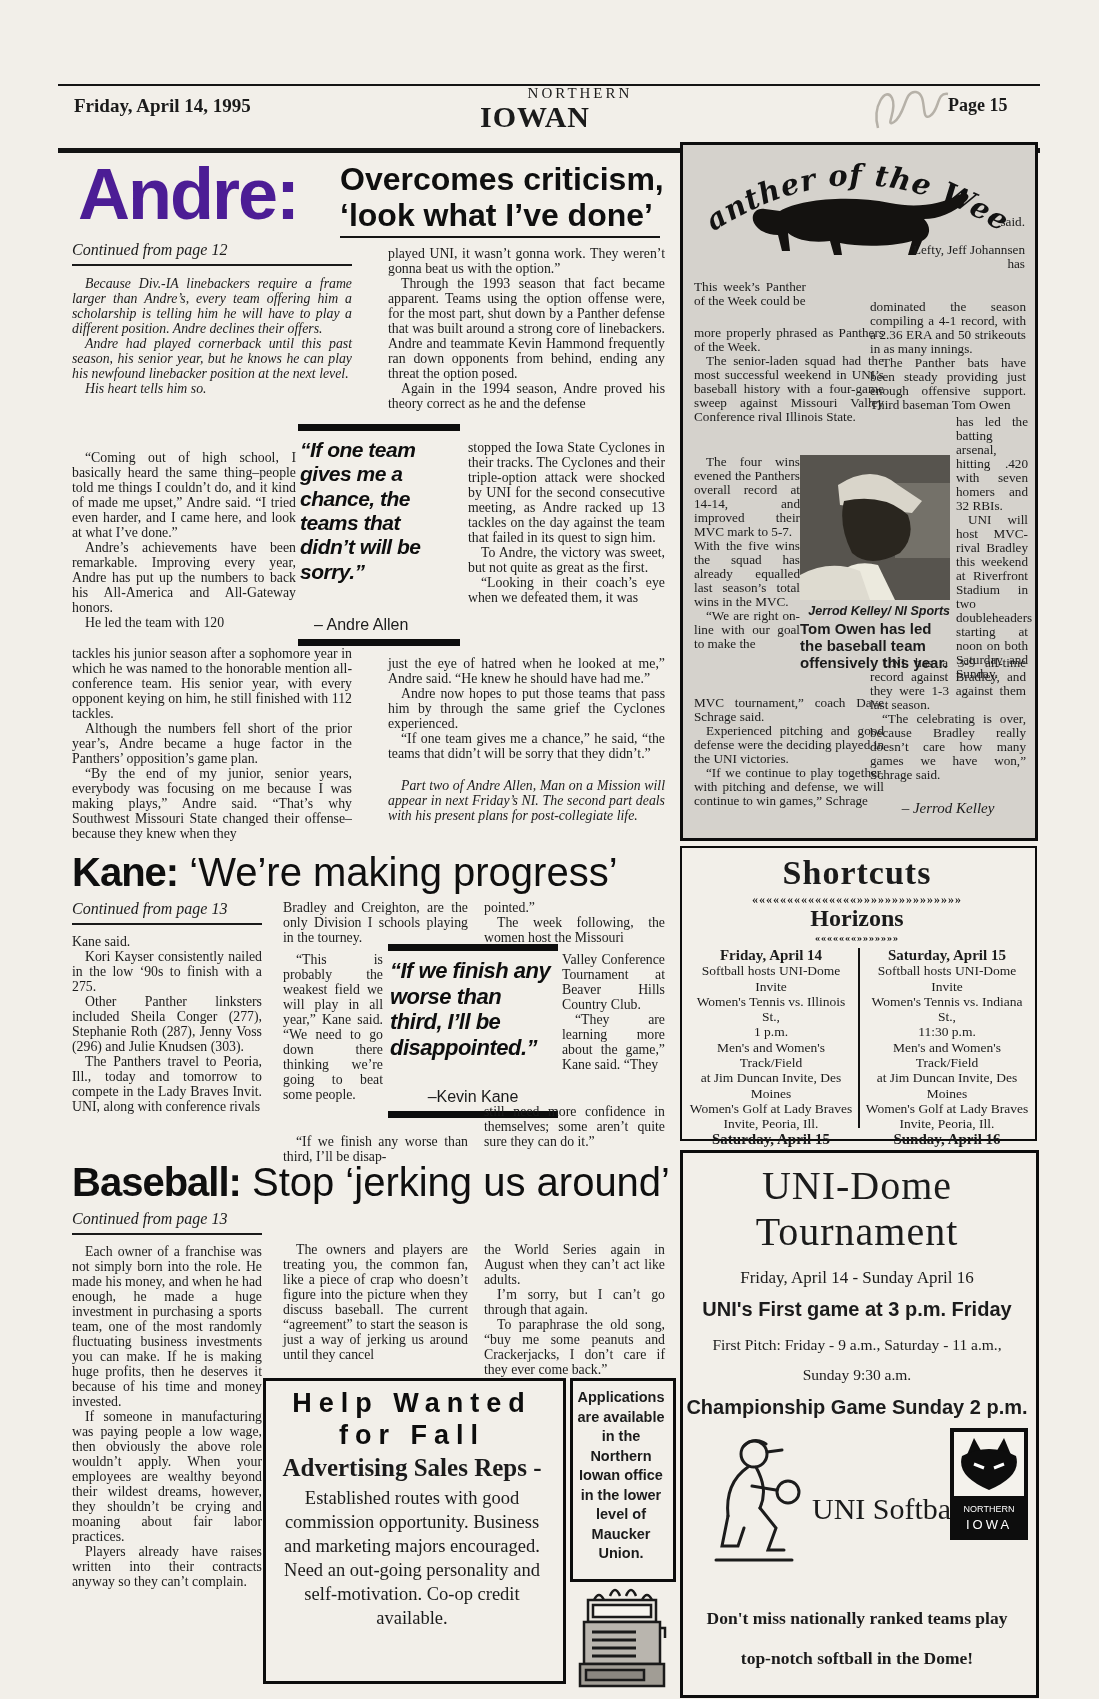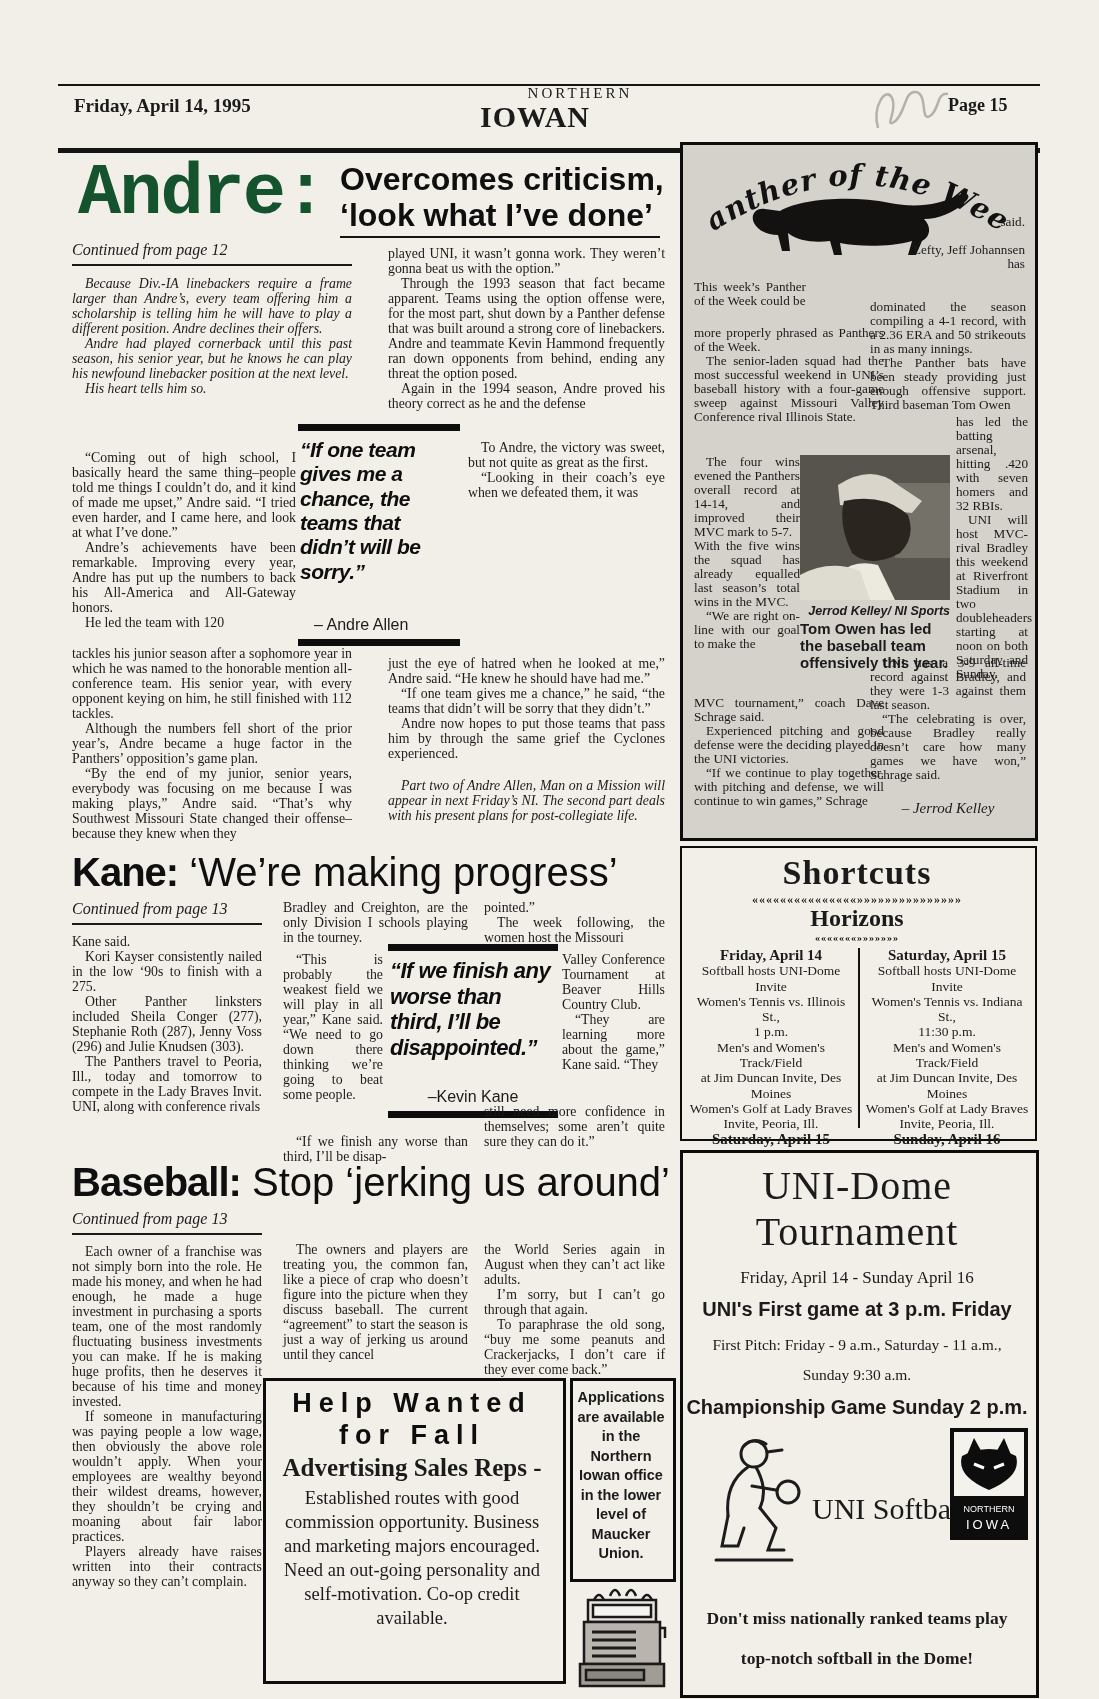--- a/index.html
+++ b/index.html
@@ -6,21 +6,21 @@
   .page{position:relative;width:1099px;height:1699px;background:#f2efe9;overflow:hidden;
         font-family:"Liberation Serif",serif;color:#1b1b1b;}
   .abs{position:absolute;}
   .rule{position:absolute;background:#141414;}
   
   .date{font-size:19px;font-weight:bold;}
   .masthead1{font-size:15px;letter-spacing:3px;text-align:center;}
   .masthead2{font-size:30px;font-weight:bold;letter-spacing:1px;text-align:left;}
   .pagenum{font-size:18px;font-weight:bold;}
   
-  .kicker{font-family:Liberation Mono, monospace;font-weight:bold;letter-spacing:-2px;color:#14532d;line-height:1;}
+  .kicker{font-family:Liberation Sans, sans-serif;font-weight:bold;letter-spacing:-2px;color:#4c1d95;line-height:1;}
   .subhead{font-family:"Liberation Sans",sans-serif;font-weight:bold;font-size:32px;line-height:1;color:#0f0f0f;}
   .hl2{font-family:"Liberation Sans",sans-serif;font-size:40px;line-height:1;color:#0f0f0f;white-space:nowrap;}
   .hl2 b{font-weight:bold;letter-spacing:-1px;}
   
   .bodycol{font-size:13.8px;line-height:15px;text-align:justify;}
   .bodycol p{margin:0;text-indent:13px;}
   .bodycol p.cont{text-indent:0;}
   .italic{font-style:italic;}
   .continued{font-style:italic;font-size:16px;border-bottom:2px solid #1a1a1a;padding-bottom:5px;}
   
@@ -105,27 +105,28 @@
       <div class="pq-text">“If one team gives me a chance, the teams that didn’t will be sorry.”</div>
       <div class="pq-attr">– Andre Allen</div>
     </div>
 
     <div class="abs bodycol" style="left:388px;top:246px;width:277px;">
         <p class="cont">played UNI, it wasn’t gonna work. They weren’t gonna beat us with the option.”</p>
         <p>Through the 1993 season that fact became apparent. Teams using the option offense were, for the most part, shut down by a Panther defense that was built around a strong core of linebackers. Andre and teammate Kevin Hammond frequently ran down opponents from behind, ending any threat the option posed.</p>
         <p>Again in the 1994 season, Andre proved his theory correct as he and the defense</p>
       </div>
     <div class="abs bodycol" style="left:468px;top:440px;width:197px;">
+        <p class="cont">stopped the Iowa State Cyclones in their tracks. The Cyclones and their triple-option attack were shocked by UNI for the second consecutive meeting, as Andre racked up 13 tackles on the day against the team that failed in its quest to sign him.</p>
         <p>To Andre, the victory was sweet, but not quite as great as the first.</p>
         <p>“Looking in their coach’s eye when we defeated them, it was</p>
       </div>
     <div class="abs bodycol" style="left:388px;top:656px;width:277px;">
         <p class="cont">just the eye of hatred when he looked at me,” Andre said. “He knew he should have had me.”</p>
+        <p>Andre now hopes to put those teams that pass him by through the same grief the Cyclones experienced.</p>
         <p>“If one team gives me a chance,” he said, “the teams that didn’t will be sorry that they didn’t.”</p>
-        <p>Andre now hopes to put those teams that pass him by through the same grief the Cyclones experienced.</p>
       </div>
     <div class="abs bodycol italic" style="left:388px;top:778px;width:277px;">
         <p>Part two of Andre Allen, Man on a Mission will appear in next Friday’s NI. The second part deals with his present plans for post-collegiate life.</p>
       </div>
   </section>
 
   <section>
     <div class="graybox" style="left:680px;top:142px;width:352px;height:693px;"></div>
 
     <svg class="abs" style="left:692px;top:148px;" width="330" height="95" viewBox="0 0 330 95">

